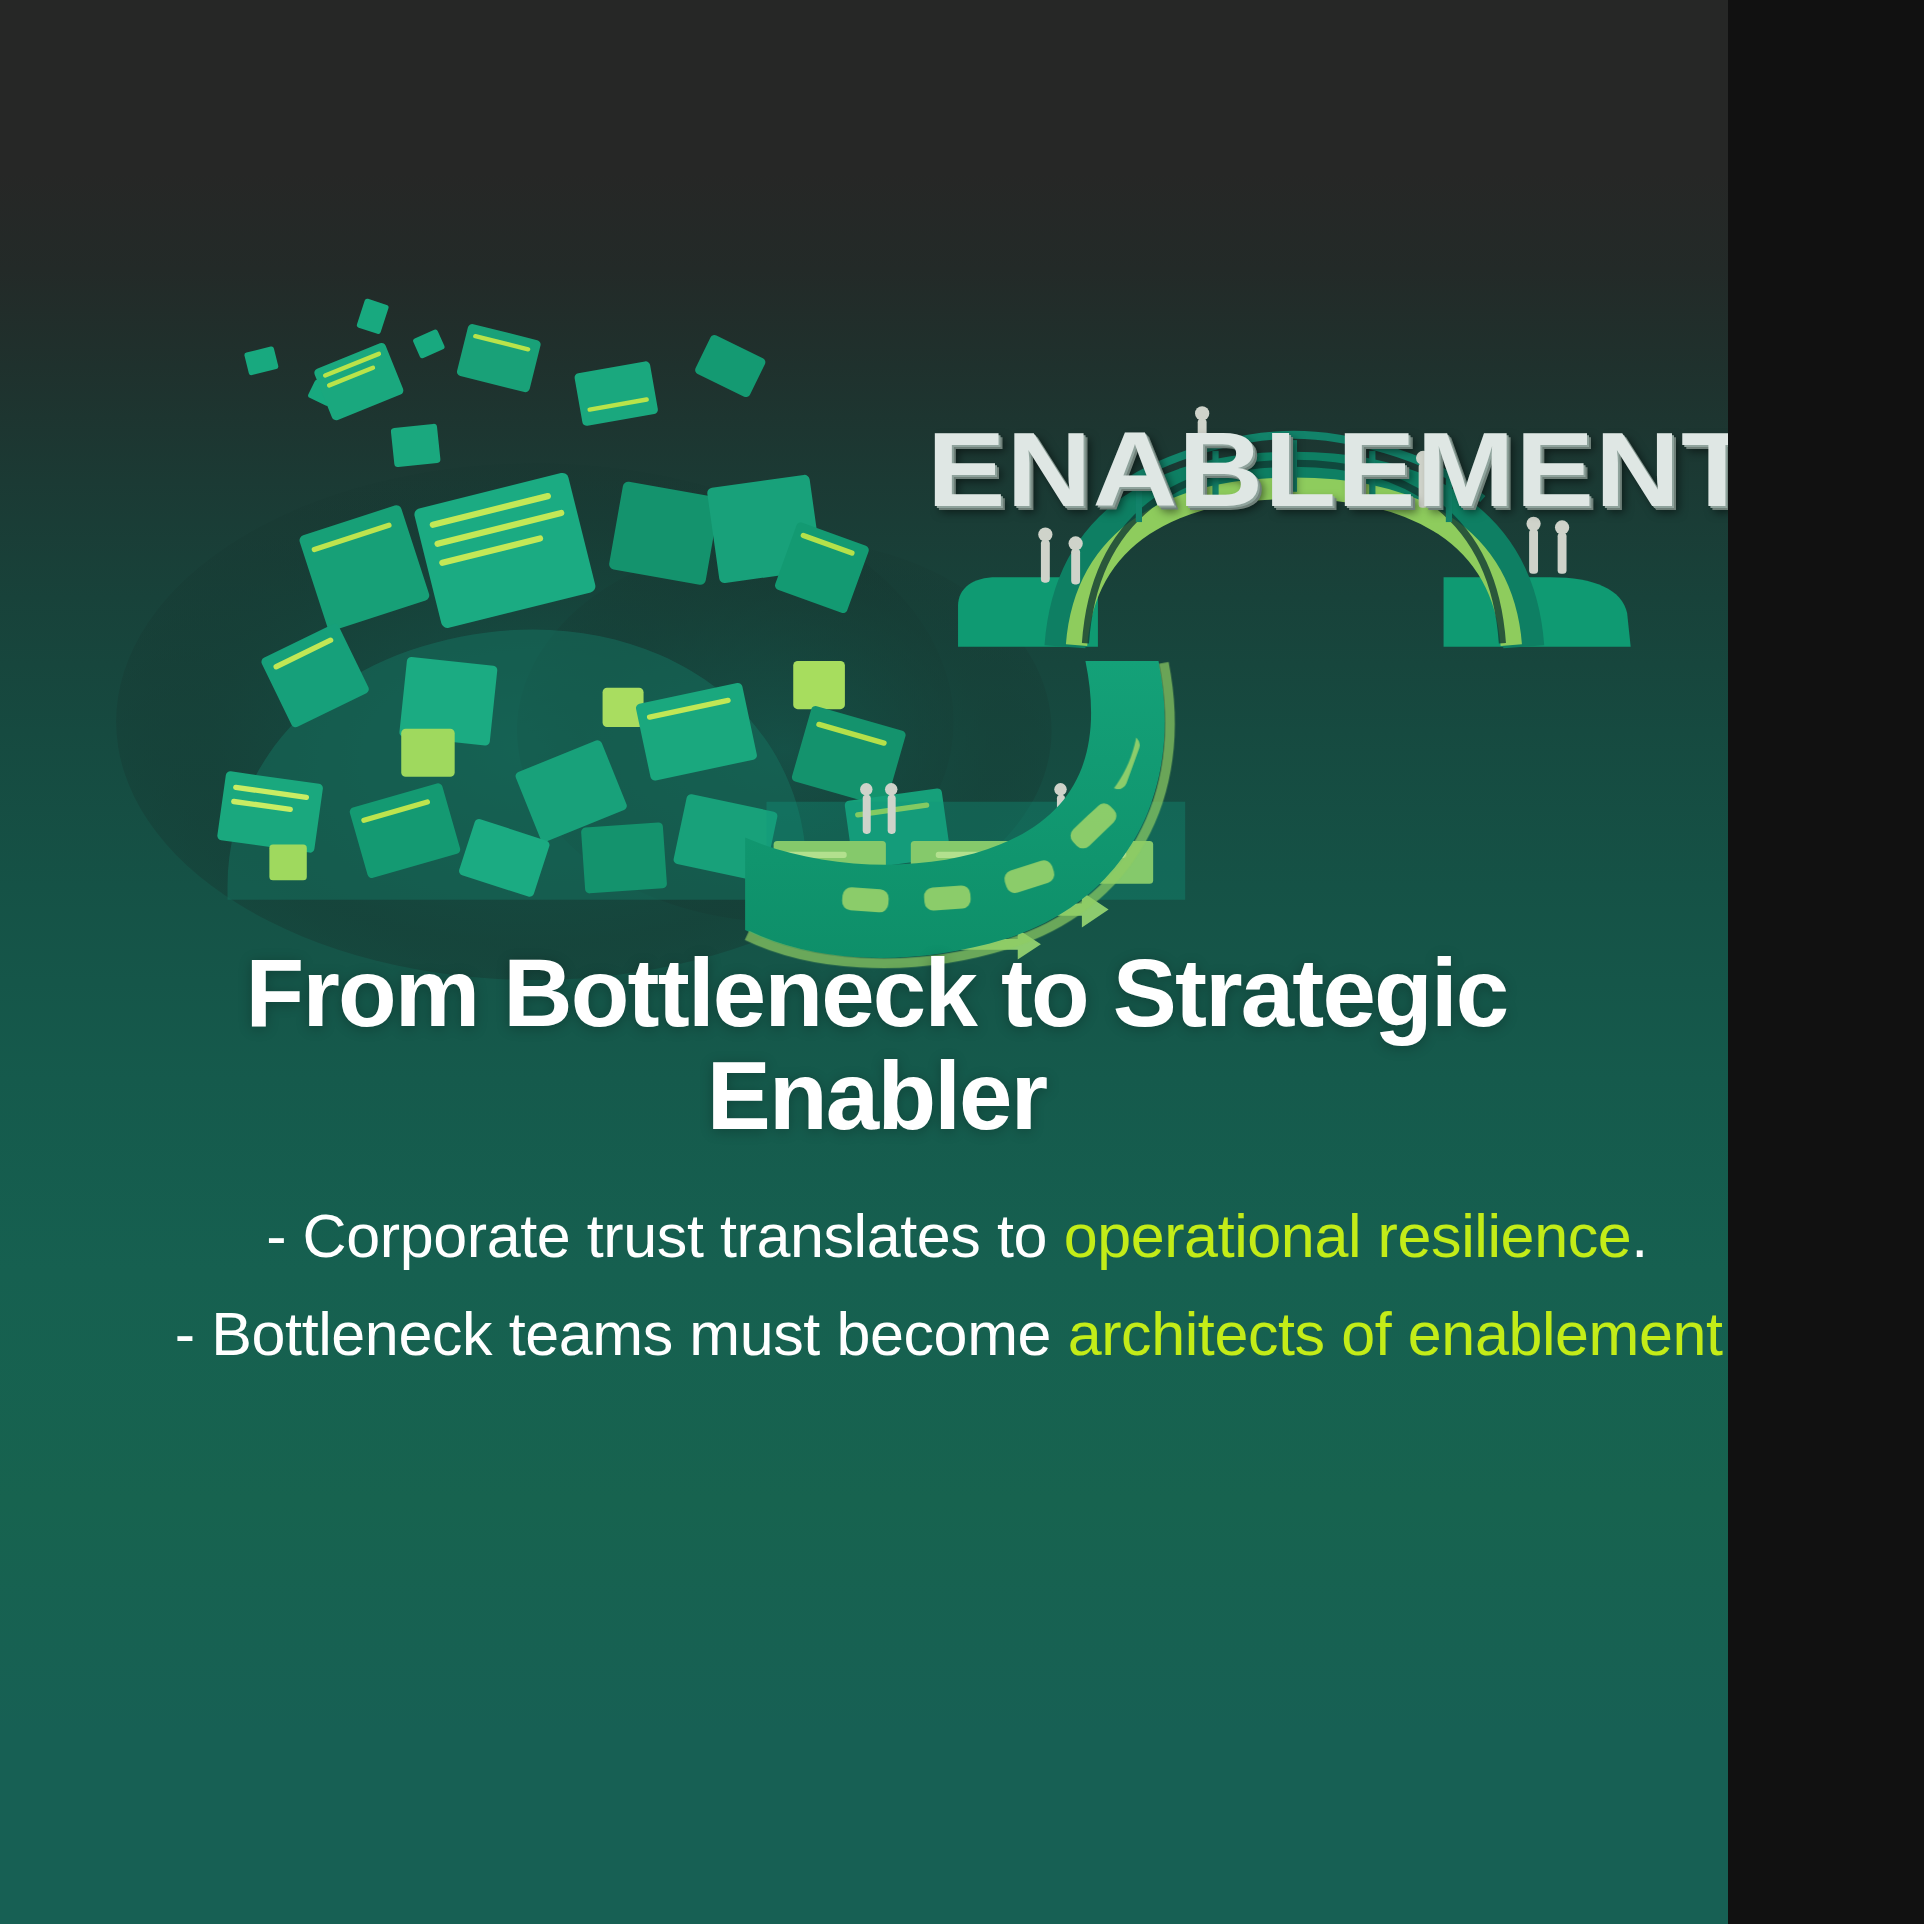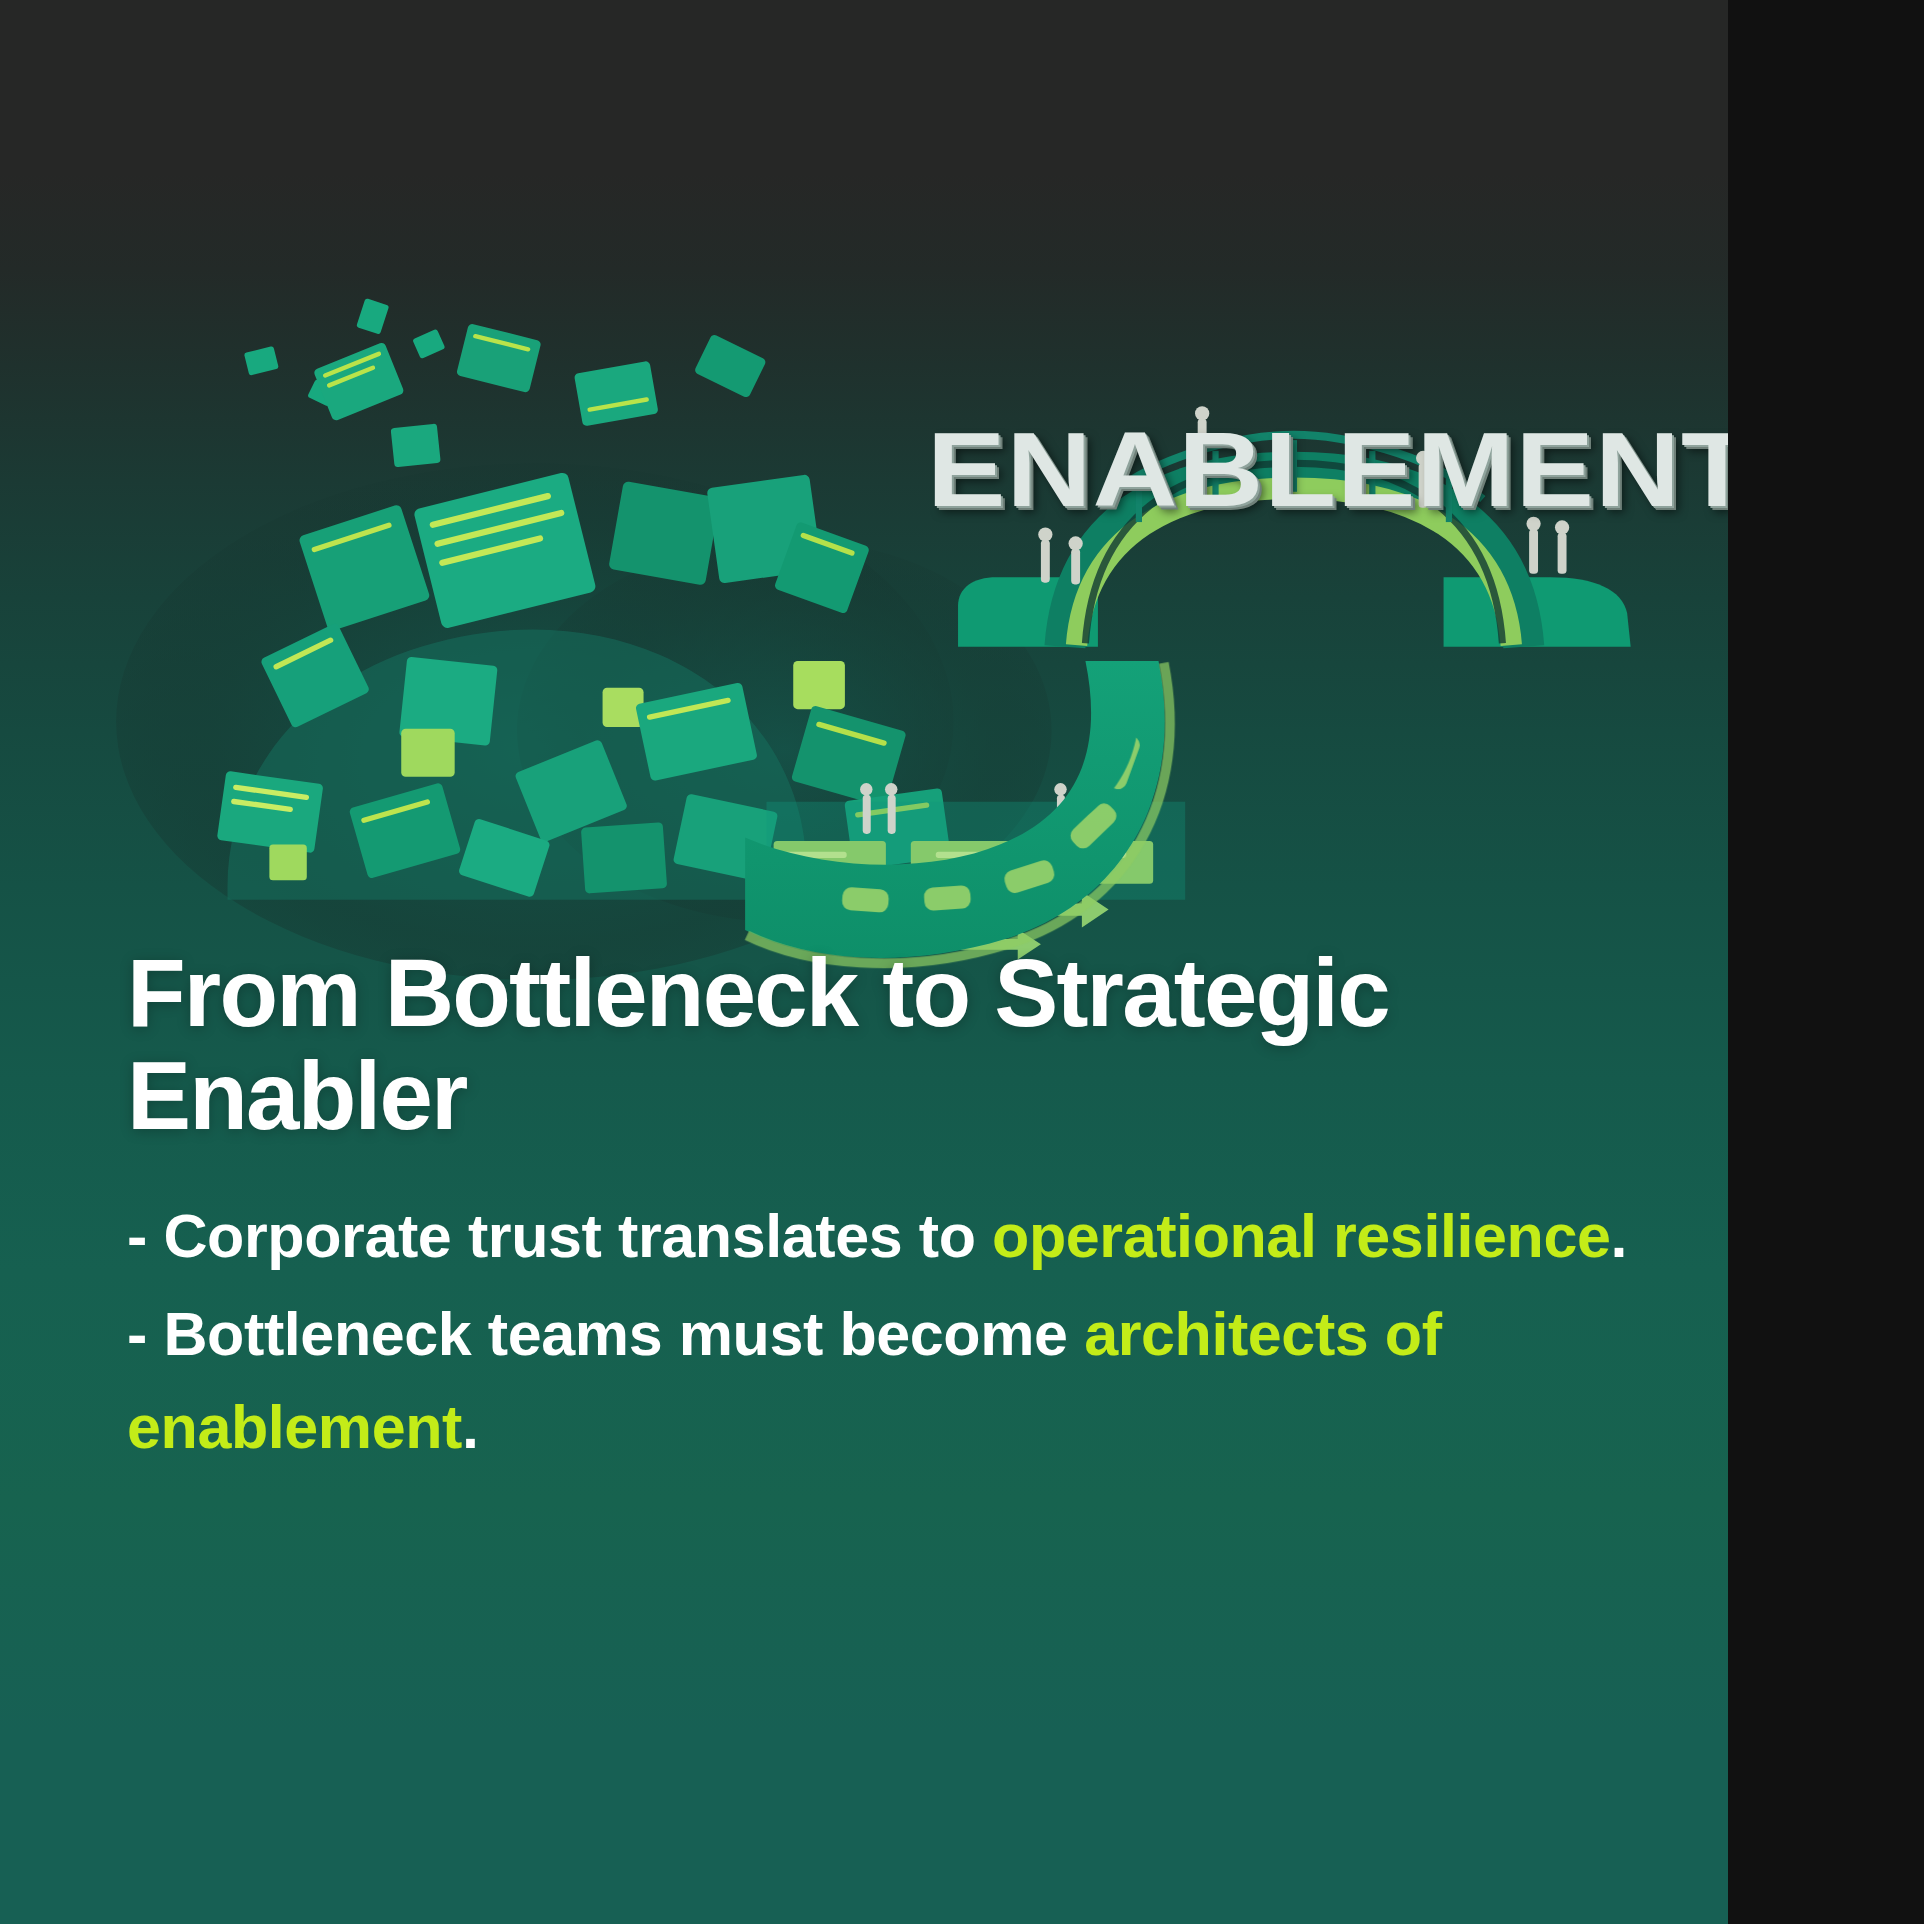--- a/index.html
+++ b/index.html
@@ -58,43 +58,44 @@
       1.8px 1.8px 0 #8fa39c,
       3.6px 3.6px 0 #6f8079,
       5.3px 6.2px 9px rgba(0,0,0,0.55);
     white-space: nowrap;
     -webkit-font-smoothing: antialiased;
   }
 
   
   .copy {
     position: absolute;
-    left: 127px;
+    left: 137px;
     top: 942px;
     width: 1640px;
+    text-align: center;
   }
   .headline {
     margin: 0;
     color: #ffffff;
     font-size: 96px;
     font-weight: 700;
     line-height: 1.07;
     letter-spacing: -1.8px;
     width: 1479px;
     text-shadow: 0 1.8px 12.5px rgba(0,0,0,0.25);
   }
   .bullets {
     margin: 43px 0 0 0;
     padding: 0;
     list-style: none;
   }
   .bullet {
     color: #ffffff;
     font-size: 61px;
-    font-weight: 700;
+    font-weight: 400;
     line-height: 1.52;
     letter-spacing: -0.4px;
     margin: 0 0 5.3px 0;
     white-space: normal;
   }
   .hl { color: #c3ec18; }
 </style>
 </head>
 <body>
 

